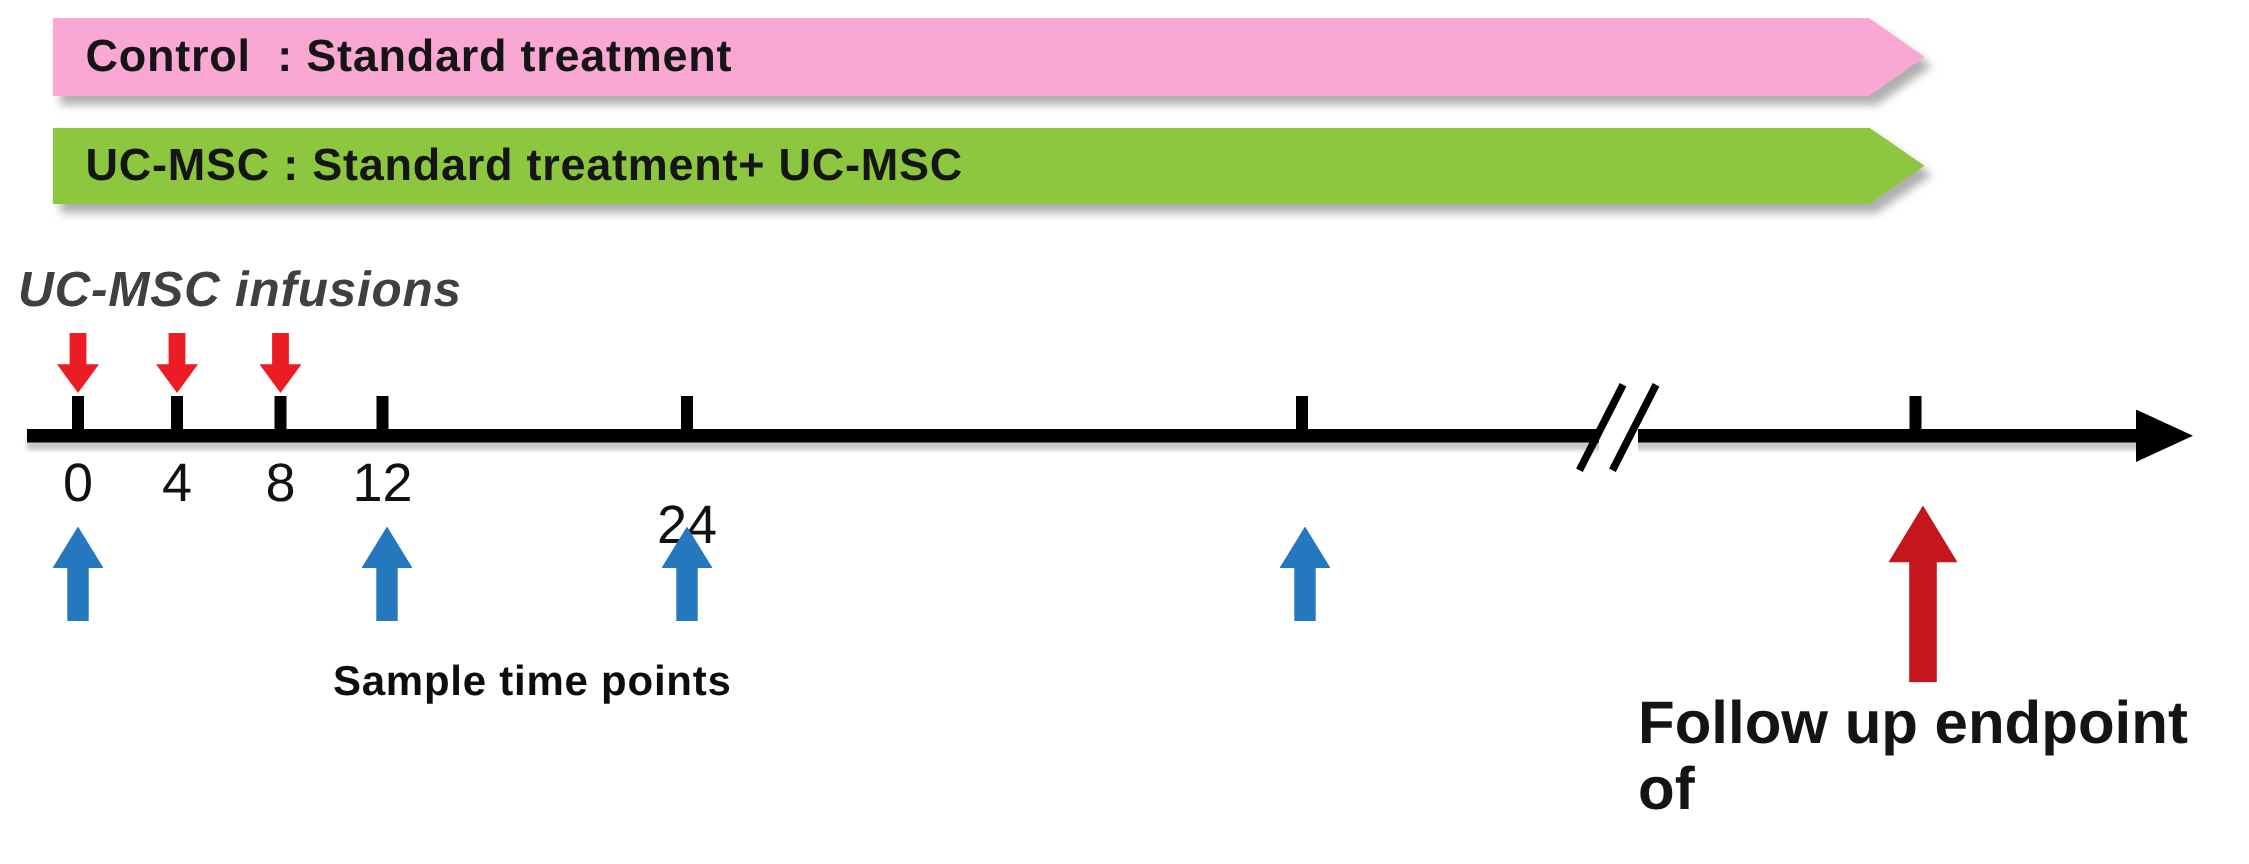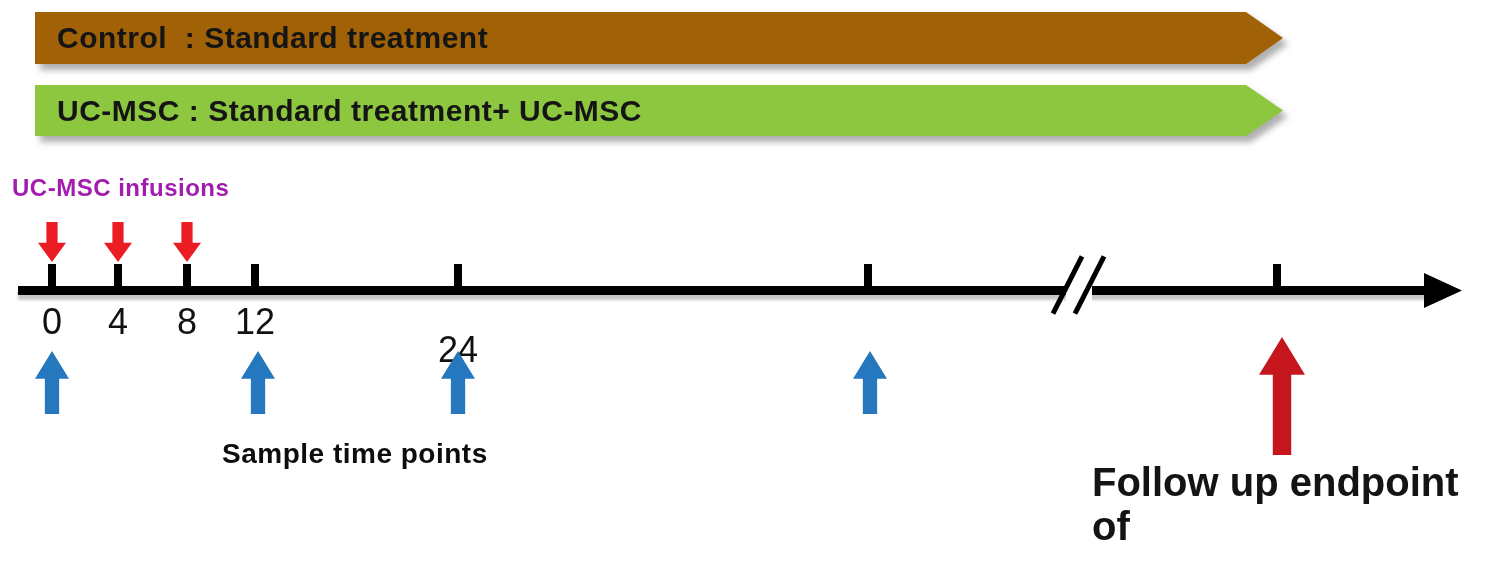--- a/index.html
+++ b/index.html
@@ -13,21 +13,21 @@
   .banner{
     width:100%;height:100%;
     clip-path:polygon(0 0, calc(100% - 37px) 0, 100% 50%, calc(100% - 37px) 100%, 0 100%);
     display:flex;align-items:center;
   }
   .banner-label{
     padding-left:22px;font-size:30px;font-weight:bold;color:#151515;
     white-space:pre;letter-spacing:0.5px;
   }
   
-  .infusions-label{position:absolute;left:12px;top:174px;font-size:24px;font-weight:bold;color:#a21caf;letter-spacing:0.5px;}
+  .infusions-label{position:absolute;left:12px;top:174px;font-size:33px;font-weight:bold;color:#404040;letter-spacing:0.5px;font-style:italic;}
   .samples-label{position:absolute;left:222px;top:438px;font-size:28px;font-weight:bold;color:#0d0d0d;letter-spacing:0.5px;}
   .followup-label{position:absolute;left:1092px;top:460px;font-size:40px;font-weight:bold;color:#141414;line-height:44px;}
   
   .axis-line{position:absolute;left:18px;top:286px;width:1410px;height:9px;background:#000;
     box-shadow:0 5px 3px rgba(0,0,0,0.22);}
   .axis-head{position:absolute;left:1424px;top:273px;width:38px;height:35px;background:#000;
     clip-path:polygon(0 0, 100% 50%, 0 100%);}
   .tick{position:absolute;top:264px;width:8px;height:24px;background:#000;}
   .tick-label{position:absolute;top:301px;font-size:36px;color:#111;white-space:nowrap;}
   .tick-label.centered{transform:translateX(-50%);}
@@ -43,21 +43,21 @@
   .arrow-up-tall{position:absolute;left:1259px;top:337px;width:46px;height:118px;
     clip-path:polygon(50% 0, 100% 32%, 70% 32%, 70% 100%, 30% 100%, 30% 32%, 0 32%);
     filter:drop-shadow(2px 2px 1px rgba(0,0,0,0.25));}
 </style>
 </head>
 <body>
 
 <div id="figure">
 
   <div class="banner-wrap" style="top:12px;">
-    <div class="banner" style="background-color: #a16207;">
+    <div class="banner" style="background-color: #f9a8d4;">
       <span class="banner-label">Control  : Standard treatment</span>
     </div>
   </div>
   <div class="banner-wrap" style="top:85px;height:51px;">
     <div class="banner" style="background-color: rgb(141, 198, 63); align-items: center;">
       <span class="banner-label">UC-MSC : Standard treatment+ UC-MSC</span>
     </div>
   </div>
 
   <div class="infusions-label">UC-MSC infusions</div>

